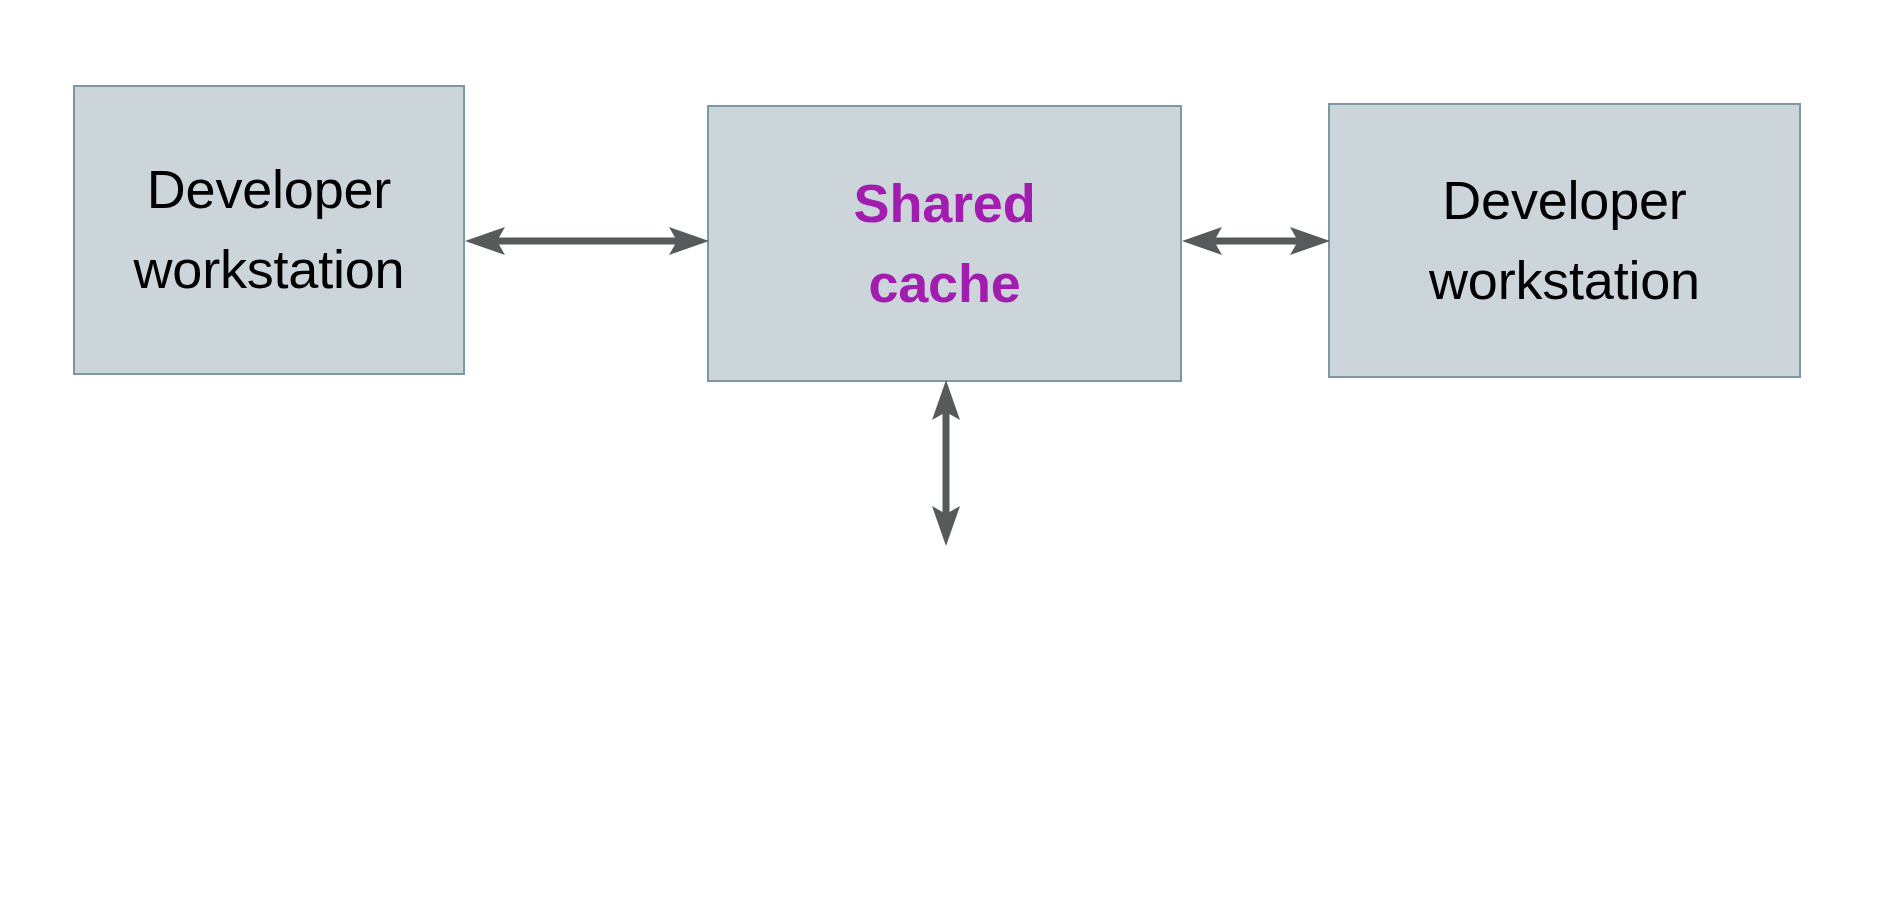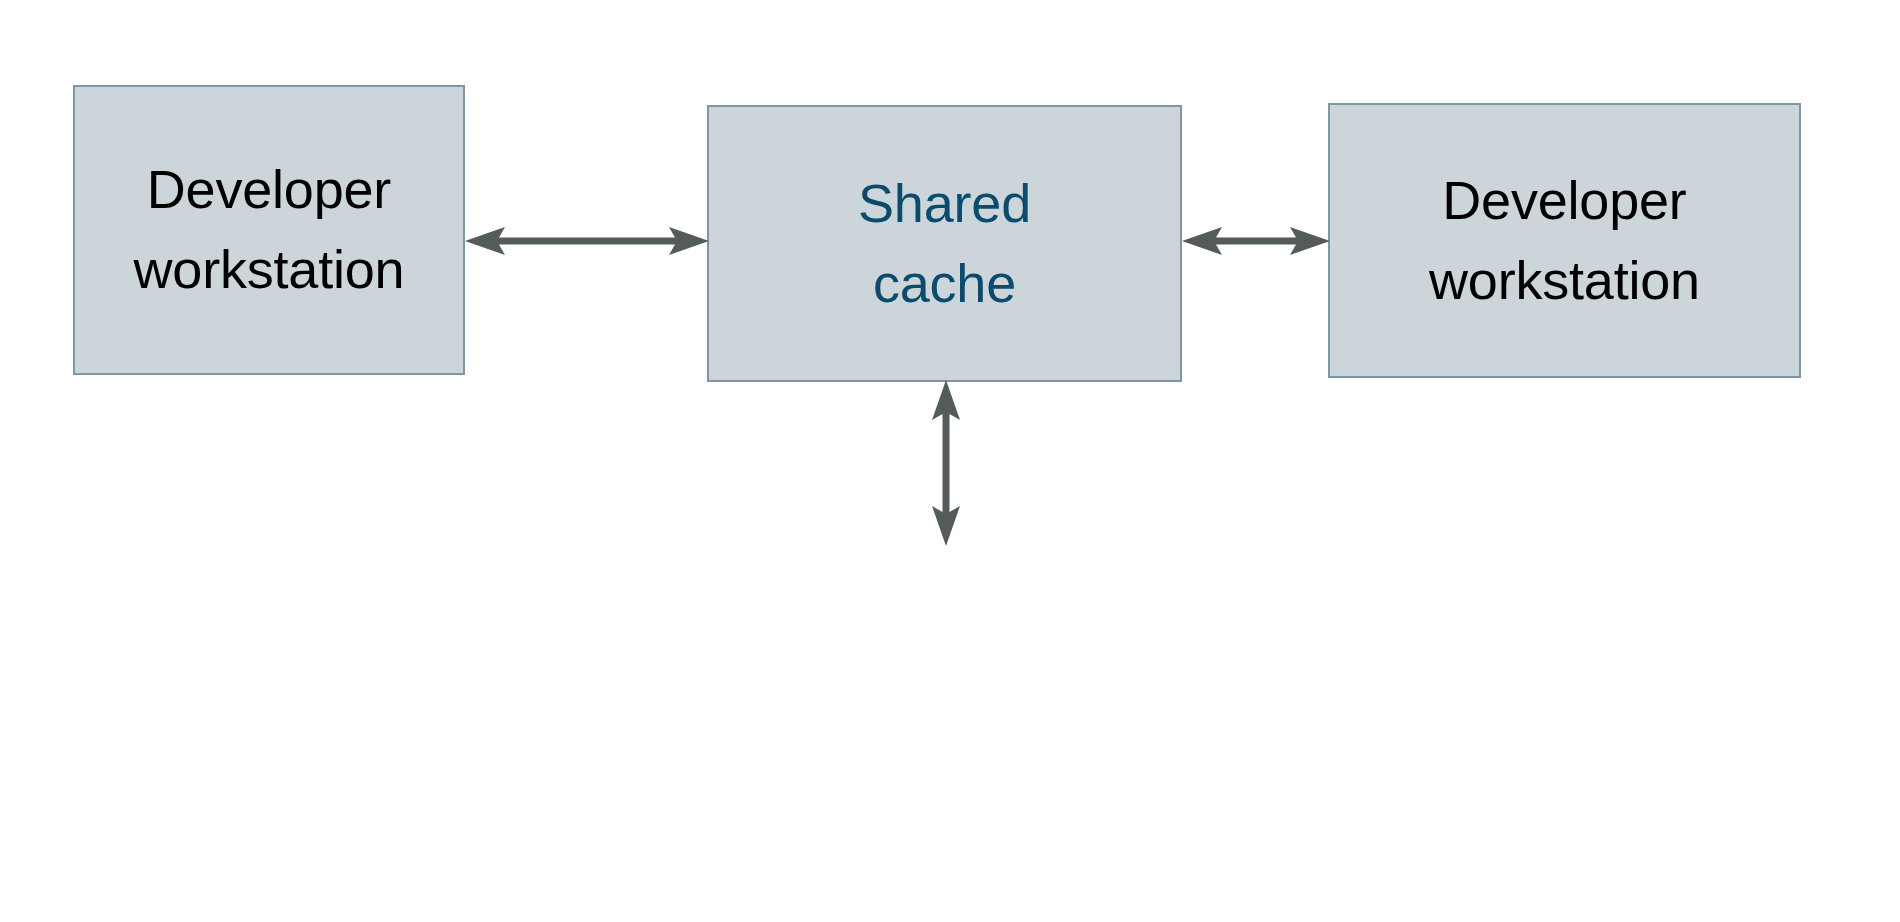--- a/index.html
+++ b/index.html
@@ -56,21 +56,21 @@
 <body>
 
 <div id="canvas" style="background: rgb(255, 255, 255);">
 
   <div class="node" id="node-dev-left" style="background: rgb(204, 214, 218); border-color: rgb(125, 151, 164);">
     <span class="node-label" style="color: rgb(0, 0, 0);">Developer
 workstation</span>
   </div>
 
   <div class="node" id="node-shared" style="background: rgb(204, 214, 218); border-color: rgb(125, 151, 164);">
-    <span class="node-label" style="color: #0c4a6e;">Shared
+    <span class="node-label" style="color: #a21caf; font-weight: bold;">Shared
 cache</span>
   </div>
 
   <div class="node" id="node-dev-right" style="background: rgb(204, 214, 218); border-color: rgb(125, 151, 164);">
     <span class="node-label" style="color: rgb(0, 0, 0);">Developer
 workstation</span>
   </div>
 
 
   <svg class="connector" id="conn-left" viewBox="0 0 248 72" width="248" height="72">

